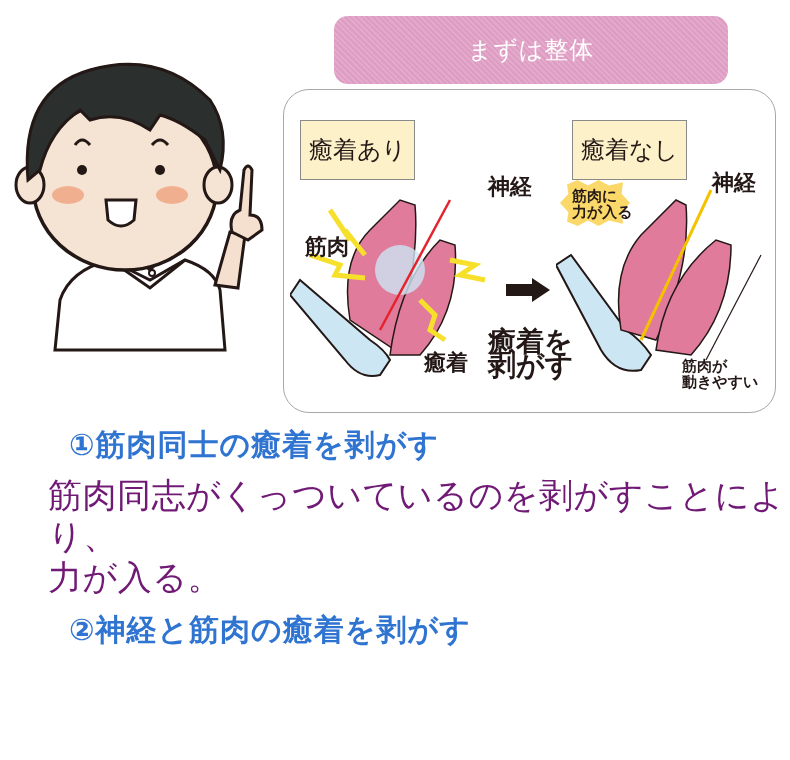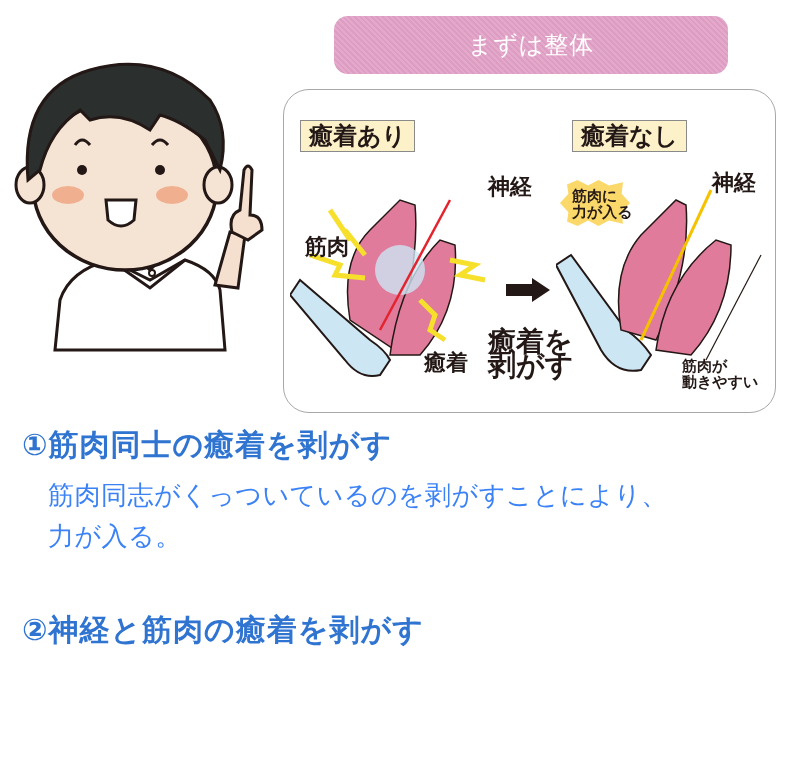--- a/index.html
+++ b/index.html
@@ -1,31 +1,31 @@
 <!DOCTYPE html>
 <html><head>
 <meta charset="utf-8">
 <style>
   html, body { margin:0; padding:0; background:#ffffff; }
   body { width:790px; height:760px; position:relative; overflow:hidden;
          font-family:"DejaVu Sans","Liberation Sans",sans-serif; color:#231815; }
   .abs { position:absolute; }
-  .banner { left:334px; top:16px; width:394px; height:58px; border-radius:14px;
+  .banner { left:334px; top:16px; width:394px; height:68px; border-radius:14px;
             background:#e3a2c8;
             background-image:repeating-linear-gradient(45deg, rgba(255,255,255,0.07) 0 2px, rgba(0,0,0,0.03) 2px 4px);
             display:flex; align-items:center; justify-content:center;
             color:#fff; font-size:24px; letter-spacing:1px; }
   .panel { left:283px; top:89px; width:493px; height:324px; border:1.5px solid #a8a8a8;
            border-radius:26px; background:#fff; box-sizing:border-box; }
-  .label-box { background:#fcf1c8; border:1.5px solid #8a8a8a; font-weight:bold;
-               font-size:24px; padding:0 8px; line-height:30px; }
+  .label-box { background:#fcf1c8; border:1.5px solid #8a8a8a; font-weight:normal;
+               font-size:24px; padding:14px 8px; line-height:30px; }
   .diag-text { font-size:22px; font-weight:bold; color:#231815; }
   .diag-small { font-size:15px; font-weight:bold; color:#231815; line-height:16px; }
-  .section-title { font-size:30px; font-weight:bold; color:#2f74d1; letter-spacing:1px; }
-  .body-text { font-size:26px; color:#3b82f6; line-height:41px; letter-spacing:0.5px; }
+  .section-title { font-size:30px; font-weight:bold; color:#2f74d1; letter-spacing:1px;margin-left:47px; }
+  .body-text { font-size:34px; color:#701a75; line-height:41px; letter-spacing:0.5px; }
 </style>
 </head>
 <body>
 
 <div class="abs banner">
   <span>まずは整体</span>
 </div>
 
 <div class="abs" style="left:0;top:20px;width:290px;height:370px;">
   <svg width="290" height="370" viewBox="0 0 290 370">

